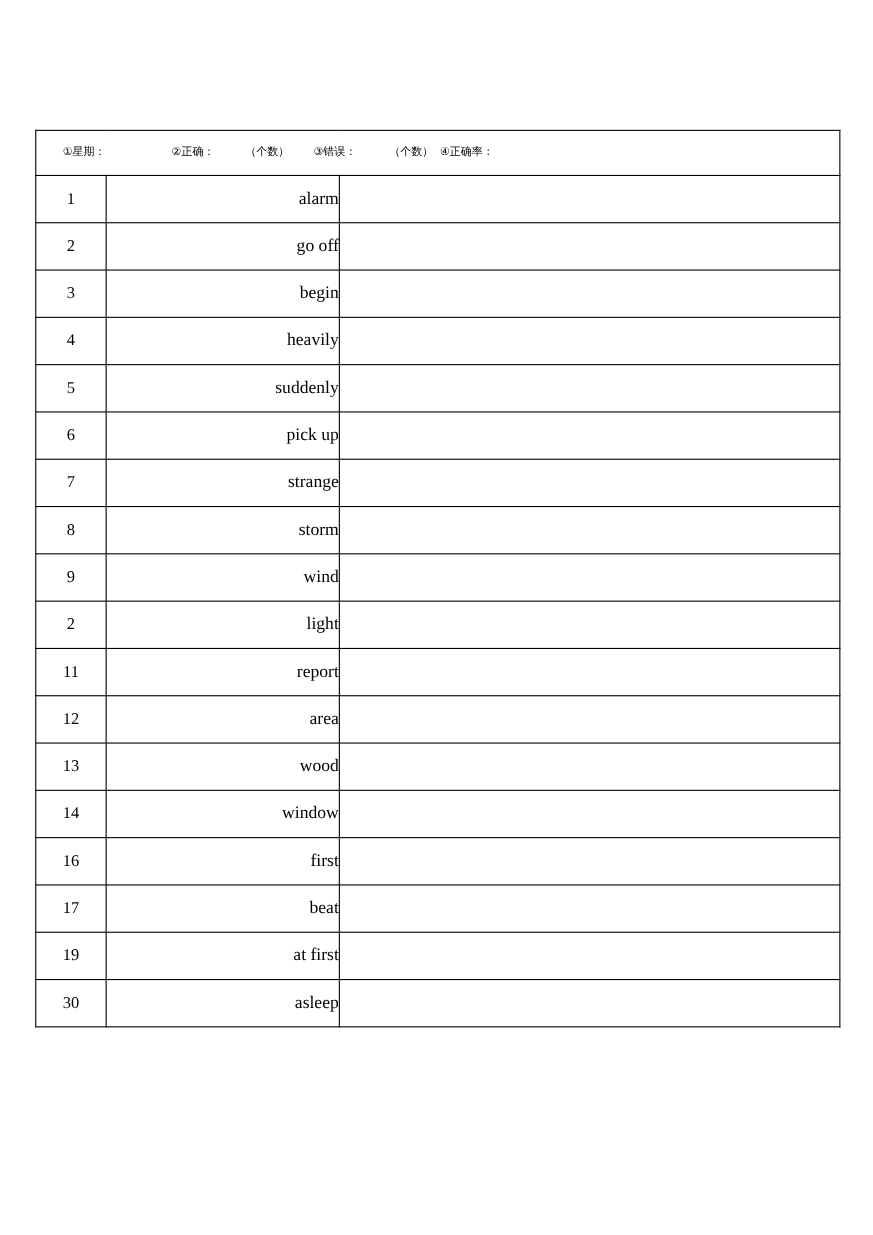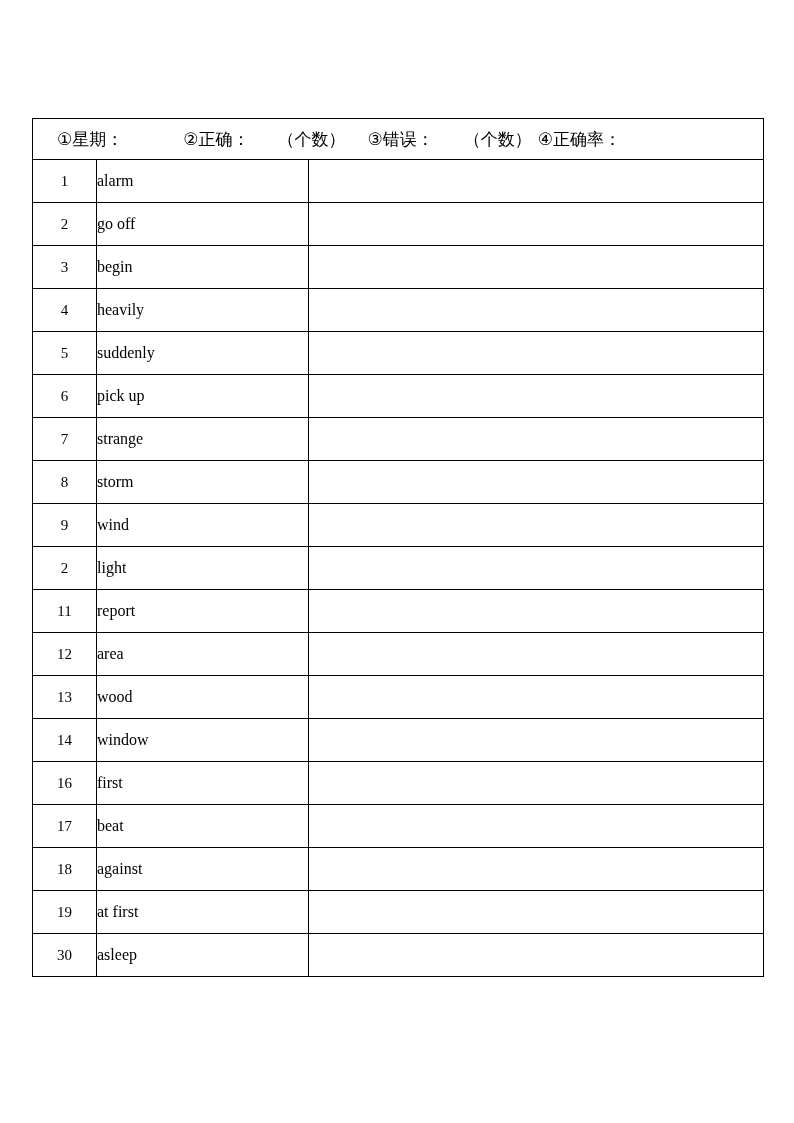--- a/index.html
+++ b/index.html
@@ -44,21 +44,21 @@
   .header-cell {
     height: 40px;
     padding: 0 4px 0 0;
     text-align: left;
     vertical-align: middle;
   }
 
   .header-line {
     display: block;
     white-space: nowrap;
-    font-size: 17px;
+    font-size: 10px;
     line-height: 1.0;
     letter-spacing: 0px;
     font-family: "DejaVu Sans", "Liberation Sans", sans-serif;
     padding-left: 24px;
   }
 
   .header-line .seg {
     display: inline-block;
     vertical-align: baseline;
   }
@@ -77,21 +77,21 @@
   .data-row td { height: 42px; }
 
   .cell-num {
     text-align: center;
     font-size: 15px;
     line-height: 1.0;
     padding-bottom: 2px;
   }
 
   .cell-word {
-    text-align: left;
+    text-align: right;
     font-size: 16px;
     line-height: 1.0;
     padding-left: 9px;
     padding-bottom: 2px;
   }
 
   .cell-blank {
     background: #ffffff;
   }
 </style>
@@ -188,25 +188,20 @@
         <td class="cell-num">16</td>
         <td class="cell-word">first</td>
         <td class="cell-blank"></td>
       </tr>
       <tr class="data-row">
         <td class="cell-num">17</td>
         <td class="cell-word">beat</td>
         <td class="cell-blank"></td>
       </tr>
       <tr class="data-row">
-        <td class="cell-num">18</td>
-        <td class="cell-word">against</td>
-        <td class="cell-blank"></td>
-      </tr>
-      <tr class="data-row">
         <td class="cell-num">19</td>
         <td class="cell-word">at first</td>
         <td class="cell-blank"></td>
       </tr>
       <tr class="data-row">
         <td class="cell-num">30</td>
         <td class="cell-word">asleep</td>
         <td class="cell-blank"></td>
       </tr>
 

